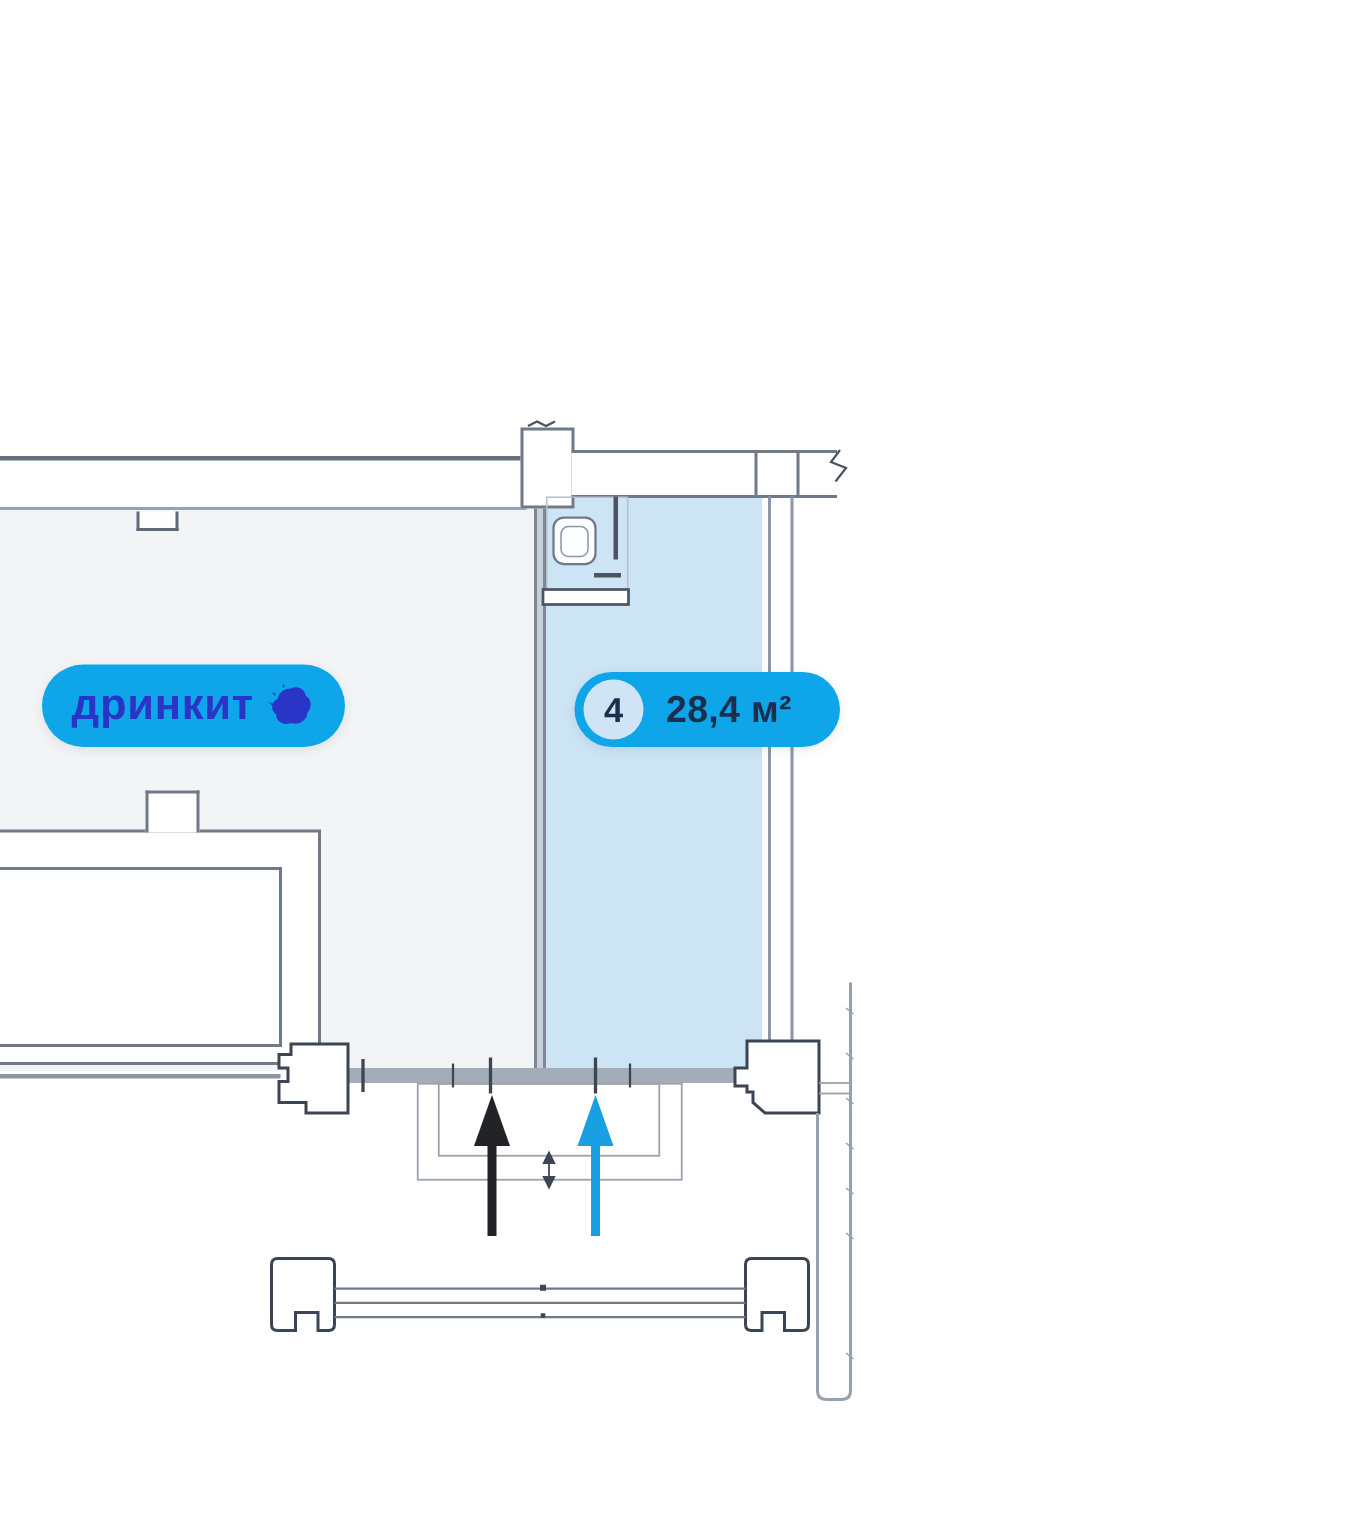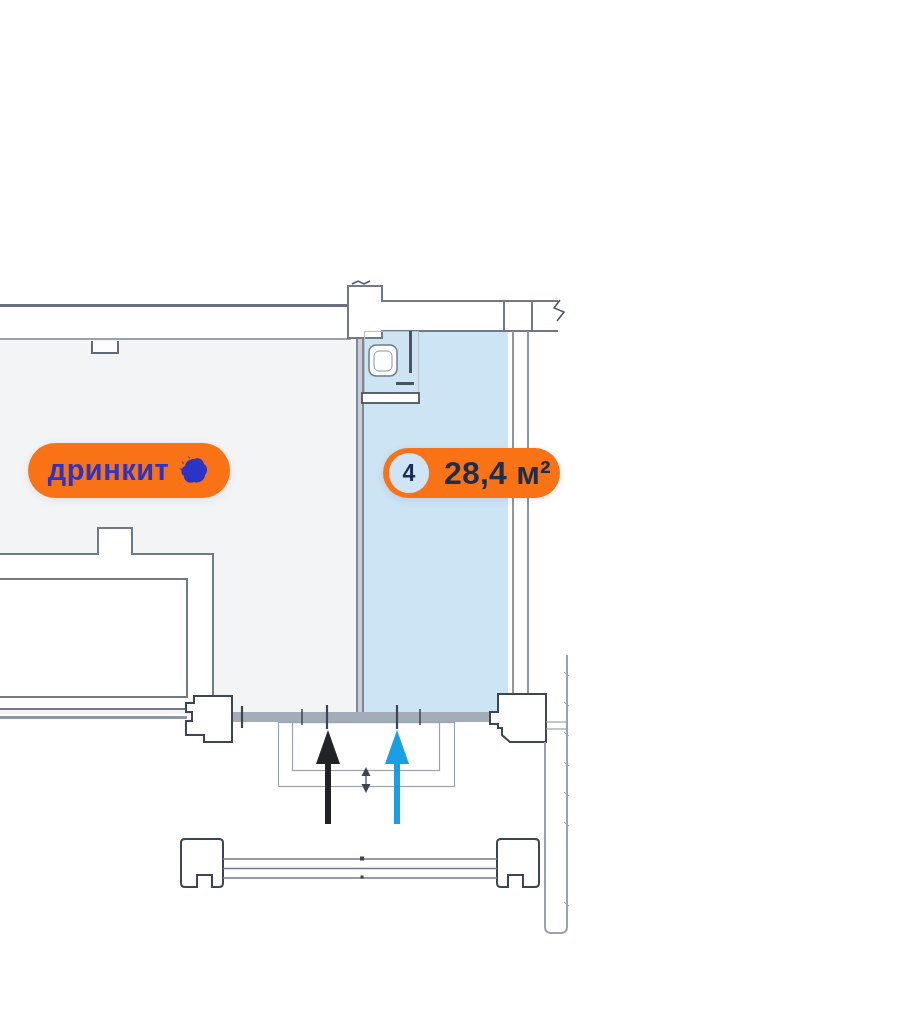--- a/index.html
+++ b/index.html
@@ -33,30 +33,30 @@
     border:2px solid #6f7988;box-sizing:border-box;z-index:2;}
   .annex-tab{left:97px;top:527px;width:36px;height:28px;background:#fff;
     border:2px solid #6f7988;border-bottom:none;box-sizing:border-box;z-index:3;}
   .annex-inner{left:14px;top:578px;width:174px;height:120px;background:#fff;
     border:2px solid #6f7988;border-left:none;box-sizing:border-box;z-index:3;}
   .annex-inner-cap{left:-10px;top:578px;width:24px;height:120px;background:#fff;
     border-top:2px solid #6f7988;border-bottom:2px solid #6f7988;box-sizing:border-box;z-index:3;}
   
   #linework{left:0;top:0;width:903px;height:1024px;z-index:4;pointer-events:none;}
   
-  .pill{position:absolute;background:#f97316;display:flex;align-items:center;
+  .pill{position:absolute;background:#0ea5e9;display:flex;align-items:center;
     box-shadow:0 2px 8px rgba(25,45,85,.10);z-index:6;}
   .tenant-pill{left:28px;top:443px;width:202px;height:55px;border-radius:28px;
     justify-content:center;gap:9px;cursor:pointer;}
   .tenant-label{font-size:29px;font-weight:700;letter-spacing:.5px;line-height:1;}
   .unit-badge{left:383px;top:448px;width:177px;height:50px;border-radius:25px;
     padding-left:6px;gap:15px;box-sizing:border-box;cursor:pointer;}
   .badge-circle{width:40px;height:40px;border-radius:50%;display:flex;
     align-items:center;justify-content:center;font-size:23px;font-weight:700;}
-  .badge-area{font-size:32px;font-weight:700;letter-spacing:.2px;}
+  .badge-area{font-size:25px;font-weight:700;letter-spacing:.2px;}
 </style>
 </head>
 <body>
 
 <div id="canvas">
 
   <div class="abs room-hall" style="background-color: rgb(243, 244, 246);"></div>
   <div class="abs room-unit" style="background-color: rgb(205, 228, 245);"></div>
   <div class="abs partition"></div>
 

